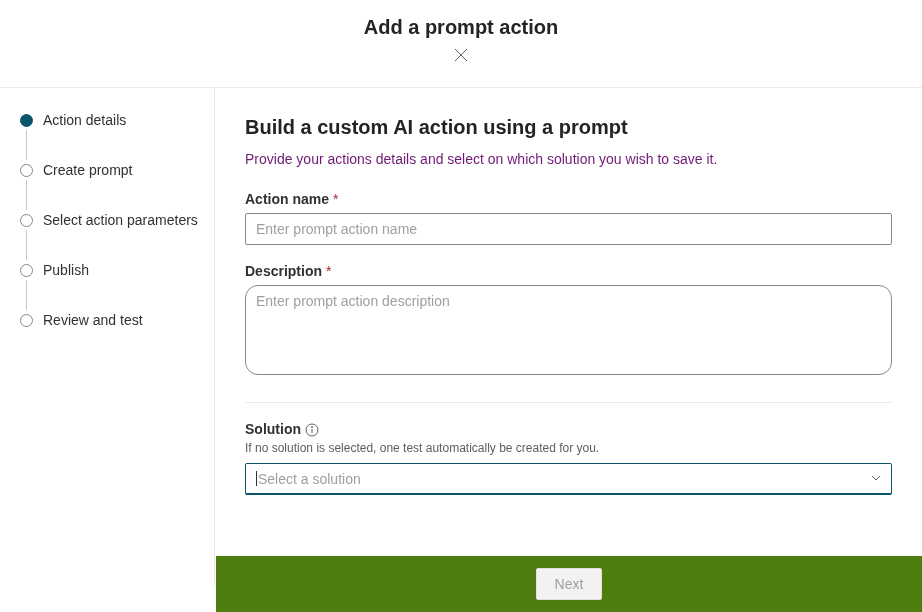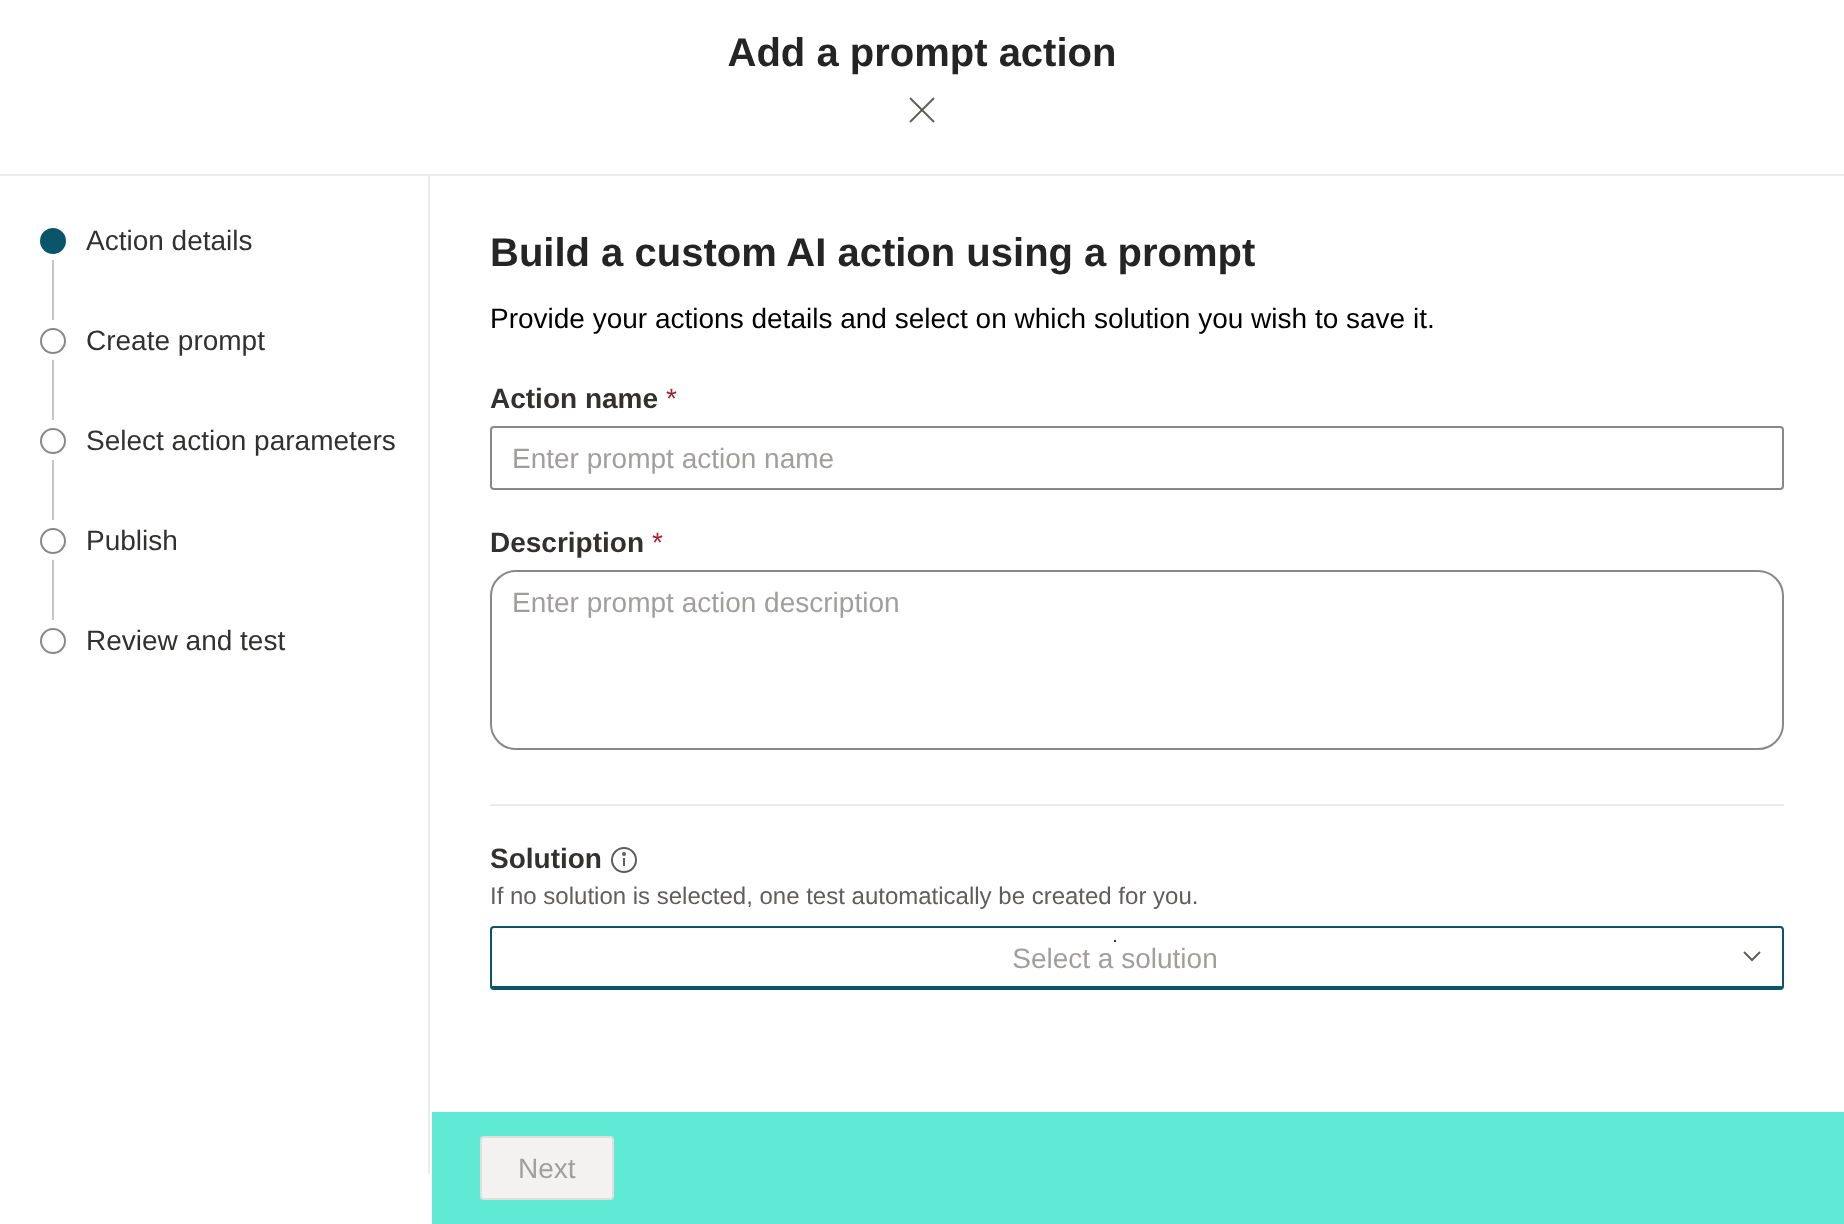--- a/index.html
+++ b/index.html
@@ -107,21 +107,21 @@
       overflow-y: auto;
     }
     .page-title {
       font-size: 20px;
       font-weight: 600;
       color: #242424;
       margin-bottom: 6px;
     }
     .page-subtitle {
       font-size: 14px;
-      color: #000000;
+      color: #701a75;
       margin-bottom: 24px;
       margin-top: 12px;
     }
     .field {
       margin-bottom: 18px;
     }
     .field-label {
       display: flex;
       align-items: flex-end;
       font-size: 14px;
@@ -195,21 +195,20 @@
       border-radius: 2px;
       font-size: 14px;
       font-family: inherit;
       color: #a19f9d;
       background: #fff;
       cursor: pointer;
       outline: none;
       text-align: left;
       display: flex;
       align-items: center;
-      flex-direction: column;
     }
     .select-caret {
       position: absolute;
       right: 10px;
       top: 50%;
       transform: translateY(-50%);
       pointer-events: none;
       color: #605e5c;
     }
     .select-placeholder-cursor {
@@ -221,24 +220,24 @@
       vertical-align: middle;
     }
     .footer {
       position: absolute;
       bottom: 0;
       left: 216px;
       right: 0;
       height: 56px;
       display: flex;
       align-items: center;
-      justify-content: space-between;
+      justify-content: center;
       gap: 8px;
       padding: 0 24px;
-      background: #5eead4;
+      background: #4d7c0f;
     }
     .btn {
       height: 32px;
       padding: 0 18px;
       border: 1px solid #8a8886;
       border-radius: 2px;
       background: #fff;
       font-size: 14px;
       font-family: inherit;
       color: #323130;

